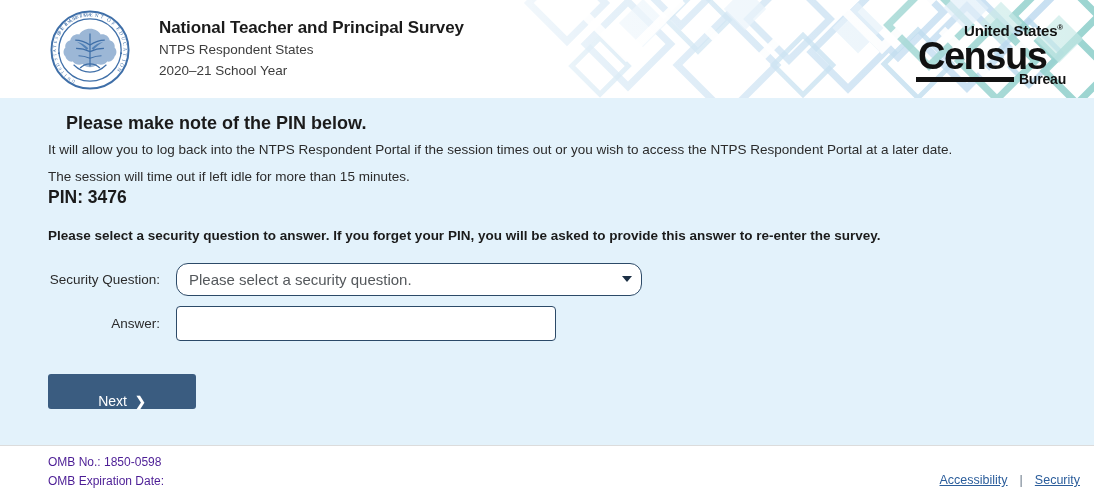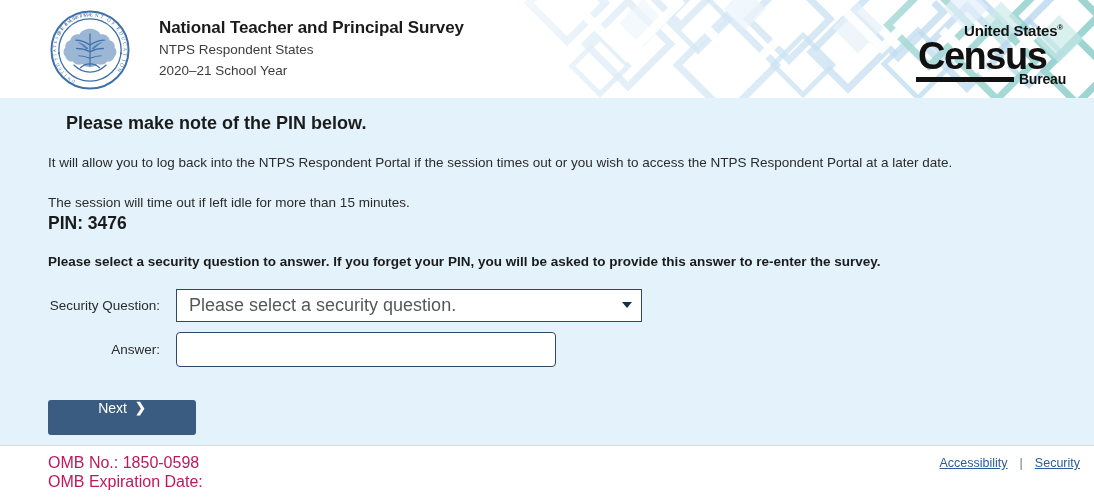--- a/index.html
+++ b/index.html
@@ -107,21 +107,21 @@
     font-size: 18px;
     font-weight: bold;
     color: #1b1b1b;
     line-height: 18px;
     padding-left: 18px;
   }
   .para {
     font-size: 13.5px;
     color: #2b2b2b;
     line-height: 18px;
-    margin-top: 22px;
+    margin-top: 9px;
   }
   .pin-line {
     font-size: 17.5px;
     font-weight: bold;
     color: #1b1b1b;
     line-height: 22px;
   }
   .instruct {
     font-size: 13.5px;
     font-weight: bold;
@@ -148,22 +148,22 @@
   .select-wrap {
     position: relative;
     width: 466px;
     height: 33px;
   }
   .select-box {
     width: 100%;
     height: 33px;
     background: #ffffff;
     border: 1px solid #2c4a68;
-    border-radius: 0;
-    font-size: 18px;
+    border-radius: 12px;
+    font-size: 15px;
     color: #54585c;
     padding: 0 26px 0 12px;
     line-height: 31px;
     font-family: "Liberation Sans", sans-serif;
     white-space: nowrap;
     overflow: hidden;
   }
   .select-arrow {
     position: absolute;
     right: 10px;
@@ -192,21 +192,21 @@
     width: 148px;
     height: 35px;
     background: #3a5c80;
     border: none;
     border-radius: 3px;
     color: #ffffff;
     font-size: 14px;
     font-family: "Liberation Sans", sans-serif;
     cursor: pointer;
     display: inline-flex;
-    align-items: flex-start;
+    align-items: flex-end;
     justify-content: center;
     gap: 8px;
     line-height: 1;
   }
   .next-btn .chev {
     display: inline-block;
     font-size: 13px;
     font-weight: bold;
     transform: translateY(-0.5px);
   }
@@ -217,28 +217,28 @@
     left: 0; right: 0;
     top: 445px;
     height: 56px;
     background: #ffffff;
     border-top: 1px solid #dcdcdc;
   }
   .footer-left {
     position: absolute;
     left: 48px;
     top: 7px;
-    font-size: 16px;
-    color: #be185d;
+    font-size: 12px;
+    color: #4c1d95;
     line-height: 19px;
   }
   .footer-right {
     position: absolute;
     right: 14px;
-    top: 10px;
+    top: 27px;
     font-size: 12.5px;
     color: #2b5d9b;
     display: flex;
     align-items: flex-start;
     gap: 12px;
   }
   .footer-right a {
     color: #2b5d9b;
     text-decoration: underline;
     cursor: pointer;

